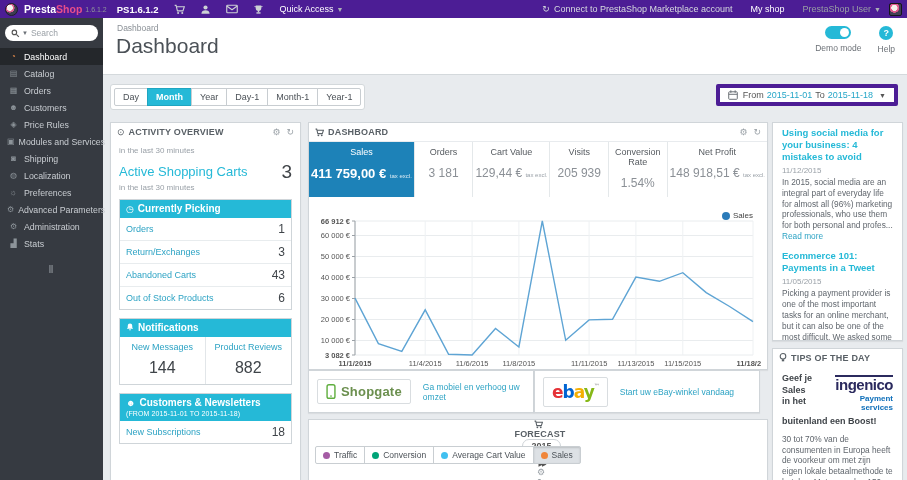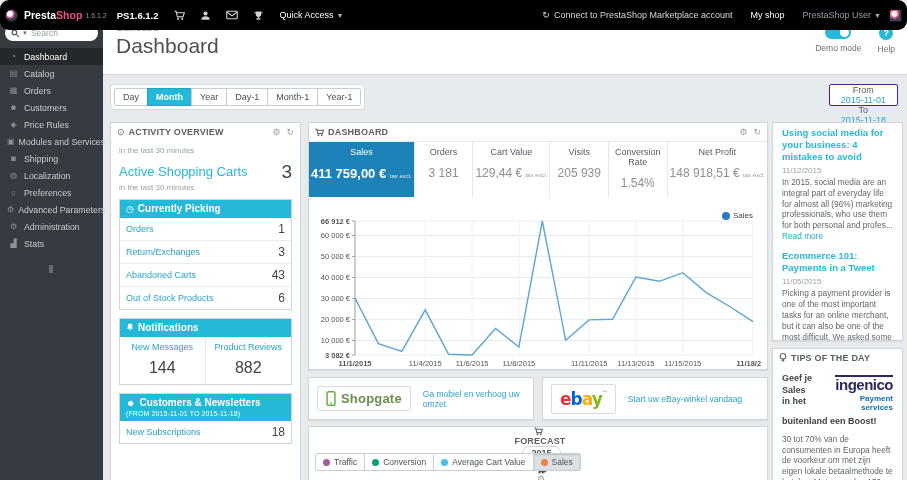--- a/index.html
+++ b/index.html
@@ -1,20 +1,20 @@
 <!DOCTYPE html>
 <html><head>
 <meta charset="utf-8">
 <style>
   * { margin:0; padding:0; box-sizing:border-box; }
   html,body { width:907px; height:480px; overflow:hidden; }
   body { position:relative; background:#e8ebee; font-family:"Liberation Sans", sans-serif; color:#3f4449; }
 
   
-  #topbar { position:absolute; left:0; top:0; width:907px; height:30px; background:#000000; display:flex; align-items:center; font-size:9.5px; color:#fff; z-index:30;border-radius:9px; }
+  #topbar { position:absolute; left:0; top:0; width:907px; height:18px; background:#4c1d95; display:flex; align-items:center; font-size:9.5px; color:#fff; z-index:30; }
   .logo-circle { width:13px; height:13px; border-radius:50%; margin-left:5px; background:radial-gradient(circle at 35% 35%, #f7f4f0 0 28%, #df5f8f 32% 45%, #3c3d52 48%); border:1px solid #1e2025; }
   .brand { margin-left:6px; font-weight:bold; font-size:10.5px; }
   .brand .pink { color:#e84e8a; }
   .brand-ver { margin-left:3px; font-size:7px; color:#8f949a; }
   .shop-ver { margin-left:10px; font-weight:bold; font-size:9.5px; }
   .tb-ico { margin-left:15px; display:inline-flex; align-items:center; color:#ccd1d5; }
   .tb-ico svg { display:block; }
   .qa { margin-left:16px; font-size:9px; color:#fff; }
   .caret { font-size:7px; margin-left:3px; color:#aab0b5; }
   .tb-spacer { flex:1; }
@@ -53,21 +53,21 @@
 
   
   #content { position:absolute; left:103px; top:75px; width:804px; height:405px; overflow:hidden; }
 
   .filterbox { position:absolute; left:7px; top:9px; background:#fff; border:1px solid #d3d8db; border-radius:3px; padding:3px; display:inline-flex; }
   .fbtn { height:18px; padding:0 8px; background:#fff; border:1px solid #c8cdd1; margin-left:-1px; font-size:9px; color:#4b5157; display:flex; align-items:center; cursor:pointer; }
   .fbtn:first-child { margin-left:0; border-radius:2px 0 0 2px; }
   .fbtn:last-child { border-radius:0 2px 2px 0; }
   .fbtn.active { background:#25b9d7; border-color:#1fa5c0; color:#fff; font-weight:bold; }
 
-  .datebox { position:absolute; right:9px; top:9px; height:22px; background:#fff; border:1px solid #4c1d95; border-radius:2px; display:flex; align-items:center; padding:0 8px; font-size:9px; color:#555; cursor:pointer;flex-direction:column; }
+  .datebox { position:absolute; right:9px; top:9px; height:22px; background:#fff; border:4px solid #4c1d95; border-radius:2px; display:flex; align-items:center; padding:0 8px; font-size:9px; color:#555; cursor:pointer; }
   .datebox .dt { color:#25a6c8; font-weight:normal; margin:0 3px; }
   .datebox svg { margin-right:5px; }
   .datebox .caret { color:#555; }
 
   .col { position:absolute; top:47px; }
   #col1 { left:7px; width:191px; }
   #col2 { left:205px; width:460px; }
   #col3 { left:669px; width:131px; }
 
   .panel { background:#fff; border:1px solid #d0d5d9; box-shadow:0 1px 1px rgba(0,0,0,.06); }
@@ -108,21 +108,21 @@
   .ksuf { font-size:6px; color:#9aa1a8; }
   .kpi.active { background:#1d82b8; }
   .kpi.active .klab { color:#fff; }
   .kpi.active .kval { color:#fff; font-weight:bold; font-size:13px; }
   .kpi.active .ksuf { color:rgba(255,255,255,.85); font-weight:normal; }
   #sales-chart { position:relative; margin-top:12px; }
   .legend { position:absolute; right:14px; top:2px; display:flex; align-items:center; font-size:8px; color:#444; }
   .ldot { width:8px; height:8px; border-radius:50%; background:#2b7bb9; margin-right:3px; }
 
   
-  .modrow { display:flex; gap:8px; margin-top:7px; }
+  .modrow { display:flex; }
   .modbox { width:226px; height:43px; background:#fff; border:1px solid #d0d5d9; box-shadow:0 1px 1px rgba(0,0,0,.06); display:flex; align-items:center; padding:0 8px; }
   .logobox { border:1px solid #d9dde0; border-radius:2px; background:#fff; padding:4px 8px; display:flex; align-items:center; }
   .sg-name { font-size:13px; color:#6b8f4e; margin-left:5px; font-weight:bold; letter-spacing:.2px; }
   .ebay-name { font-size:17px; font-weight:bold; letter-spacing:-1px; font-family:"DejaVu Sans",sans-serif; }
   .eb-r { color:#e53238; } .eb-b { color:#0064d2; } .eb-y { color:#f5af02; } .eb-g { color:#86b817; }
   .eb-tm { font-size:6px; color:#999; vertical-align:top; }
   .modlink { font-size:8.5px; color:#2da3c4; margin-left:12px; cursor:pointer; }
 
   
   #forecast-panel { margin-top:6px; height:120px; }

